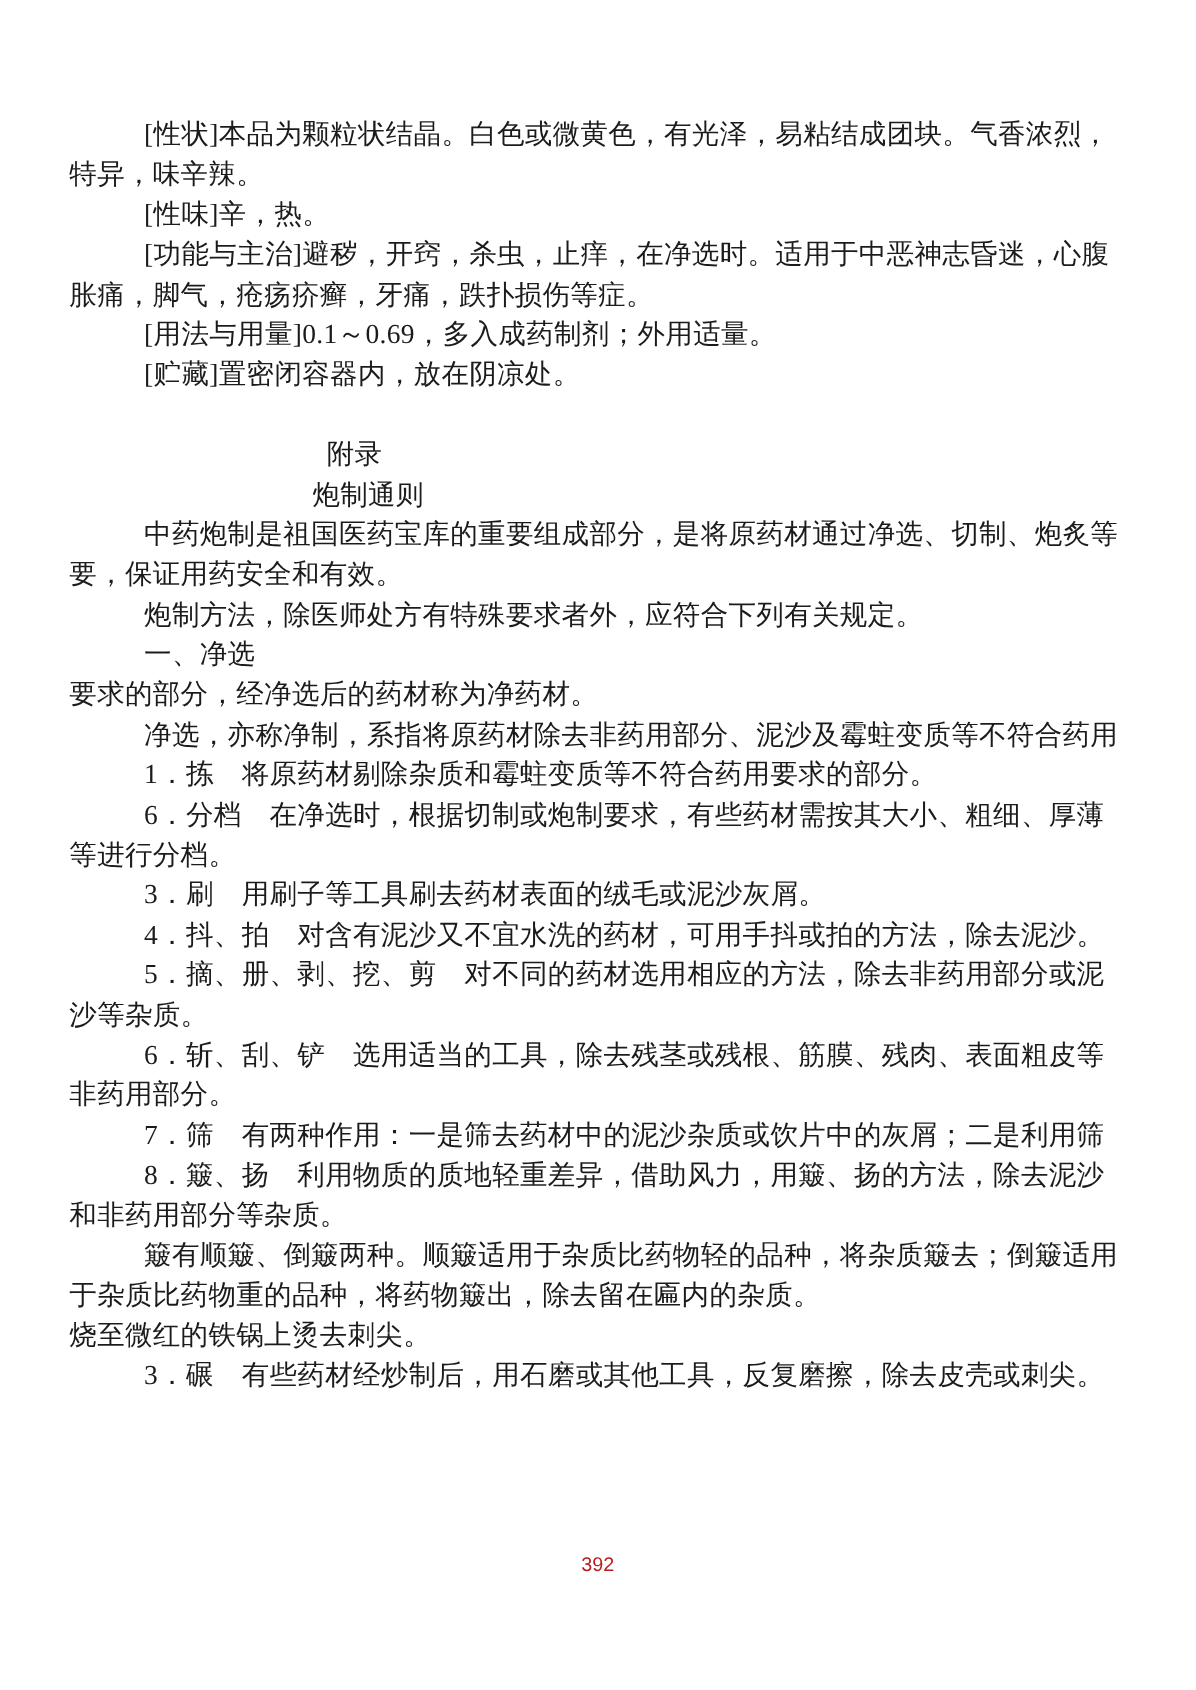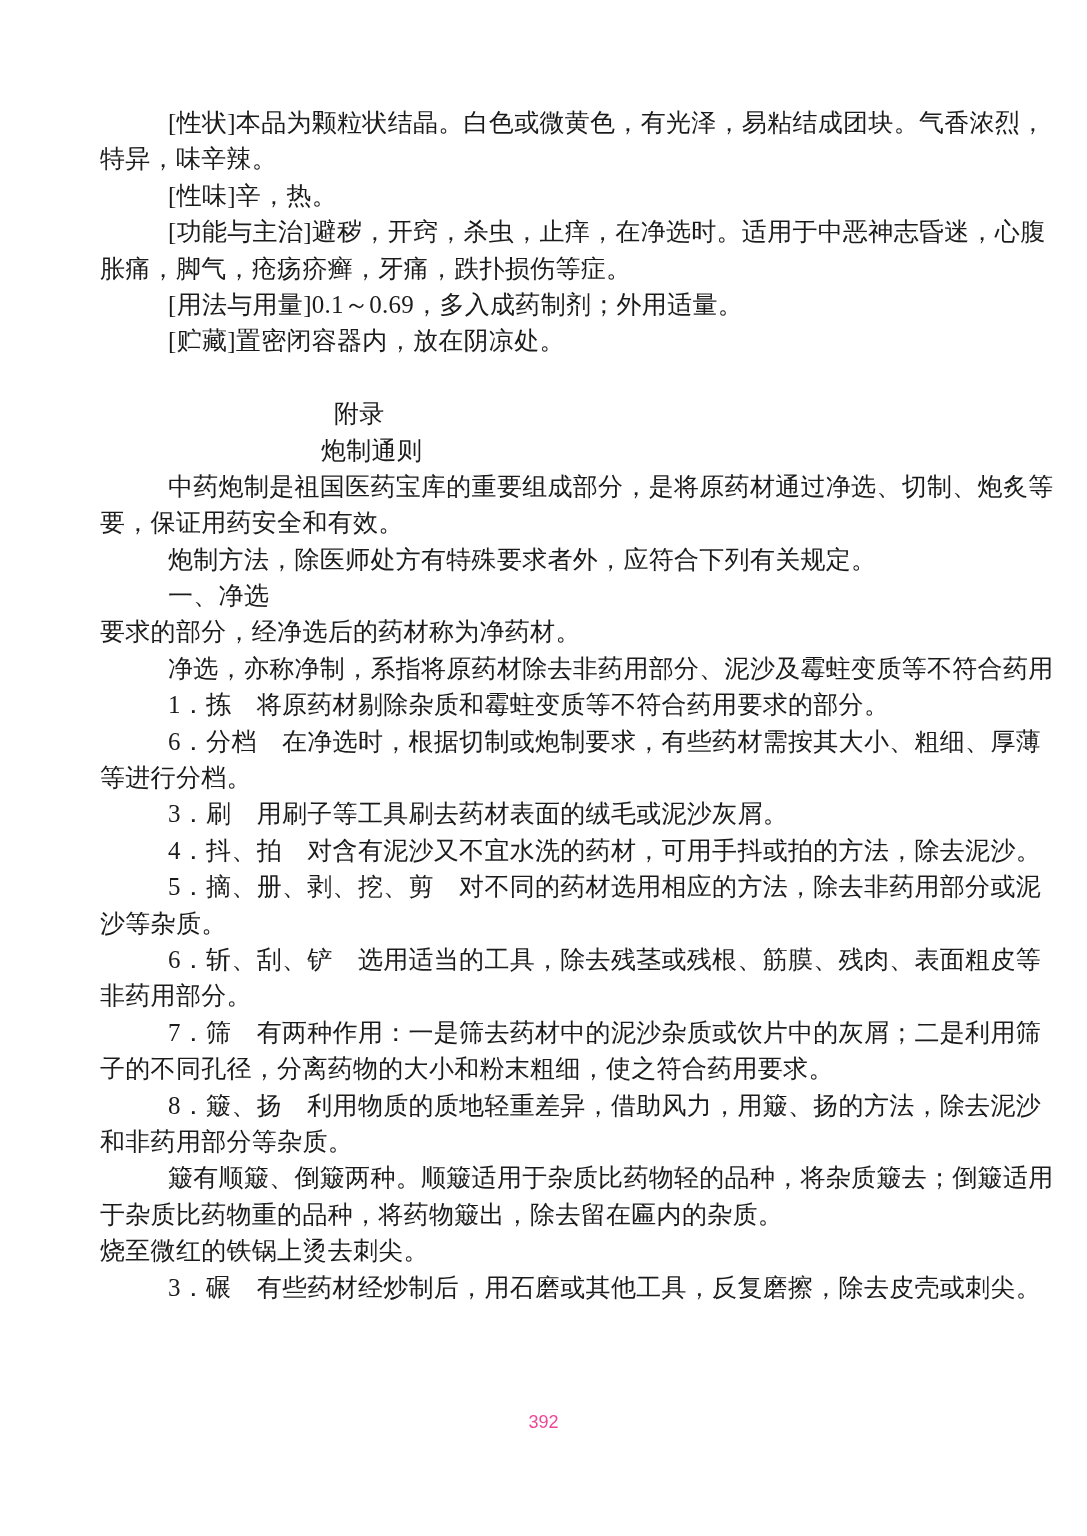--- a/index.html
+++ b/index.html
@@ -14,21 +14,20 @@
     background: #ffffff;
     font-family: "Liberation Serif", "DejaVu Serif", serif;
     color: #1b1b1b;
     overflow: hidden;
   }
   .content {
     position: absolute;
     left: 63px;
     top: 105px;
     width: 966px;
-    margin-left: 37px;
   }
   .line {
     height: 36.4px;
     line-height: 36.4px;
     font-size: 25px;
     white-space: nowrap;
     letter-spacing: 0.3px;
   }
   .indent {
     padding-left: 68px;
@@ -43,21 +42,21 @@
     padding-left: 221px;
   }
   .footer {
     position: absolute;
     left: 0;
     top: 1412px;
     width: 100%;
     text-align: center;
     font-family: "Liberation Sans", "DejaVu Sans", sans-serif;
     font-size: 18px;
-    color: #ec4899;
+    color: #b91c1c;
   }
 </style>
 </head>
 <body>
 
 <div class="page">
   <div class="content">
 
     <div class="line indent">[性状]本品为颗粒状结晶。白色或微黄色，有光泽，易粘结成团块。气香浓烈，</div>
     <div class="line">特异，味辛辣。</div>
@@ -81,21 +80,20 @@
     <div class="line indent">1．拣　将原药材剔除杂质和霉蛀变质等不符合药用要求的部分。</div>
     <div class="line indent">6．分档　在净选时，根据切制或炮制要求，有些药材需按其大小、粗细、厚薄</div>
     <div class="line">等进行分档。</div>
     <div class="line indent">3．刷　用刷子等工具刷去药材表面的绒毛或泥沙灰屑。</div>
     <div class="line indent">4．抖、拍　对含有泥沙又不宜水洗的药材，可用手抖或拍的方法，除去泥沙。</div>
     <div class="line indent">5．摘、册、剥、挖、剪　对不同的药材选用相应的方法，除去非药用部分或泥</div>
     <div class="line">沙等杂质。</div>
     <div class="line indent">6．斩、刮、铲　选用适当的工具，除去残茎或残根、筋膜、残肉、表面粗皮等</div>
     <div class="line">非药用部分。</div>
     <div class="line indent">7．筛　有两种作用：一是筛去药材中的泥沙杂质或饮片中的灰屑；二是利用筛</div>
-    <div class="line">子的不同孔径，分离药物的大小和粉末粗细，使之符合药用要求。</div>
     <div class="line indent">8．簸、扬　利用物质的质地轻重差异，借助风力，用簸、扬的方法，除去泥沙</div>
     <div class="line">和非药用部分等杂质。</div>
     <div class="line indent">簸有顺簸、倒簸两种。顺簸适用于杂质比药物轻的品种，将杂质簸去；倒簸适用</div>
     <div class="line">于杂质比药物重的品种，将药物簸出，除去留在匾内的杂质。</div>
     <div class="line">烧至微红的铁锅上烫去刺尖。</div>
     <div class="line indent">3．碾　有些药材经炒制后，用石磨或其他工具，反复磨擦，除去皮壳或刺尖。</div>
 
   </div>
 
   <div class="footer">392</div>

